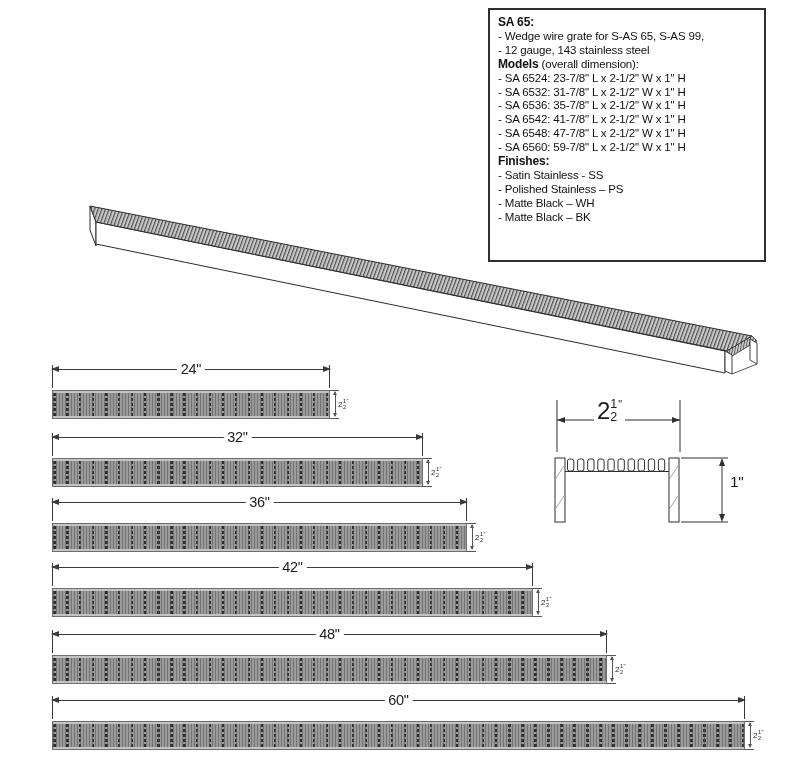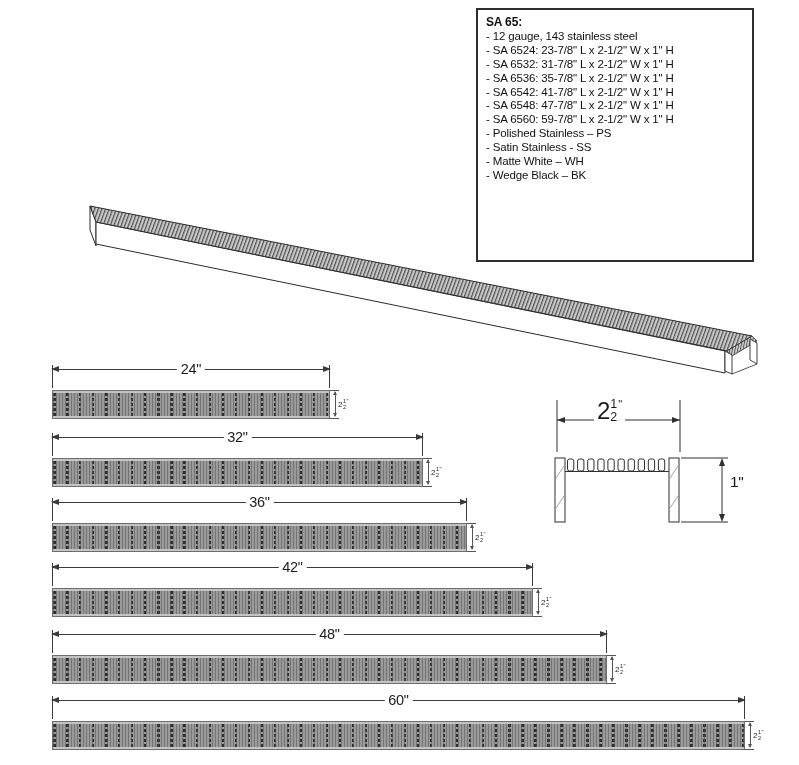--- a/index.html
+++ b/index.html
@@ -9,21 +9,21 @@
     --bg:#ffffff;
   }
   *{margin:0;padding:0;box-sizing:border-box;}
   html,body{background:var(--bg);}
   .page{
     position:relative;width:799px;height:765px;background:var(--bg);
     overflow:hidden;font-family:"Liberation Sans",sans-serif;color:var(--ink);
   }
   
   .spec-box{
-    position:absolute;left:476px;top:8px;width:278px;height:254px;
+    position:absolute;left:488px;top:8px;width:278px;height:254px;
     border:2px solid #2f2f2f;background:#fff;padding:6px 8px 4px 8px;
   }
   .spec-line{font-size:11.5px;line-height:13.9px;letter-spacing:-0.15px;white-space:nowrap;}
   .spec-line .b{font-weight:bold;font-size:12px;}
   
   .dimline{position:absolute;height:0;border-top:1px solid var(--line);}
   .dimlabel{
     position:absolute;left:50%;top:-9px;transform:translateX(-50%);
     background:#fff;padding:0 4px;font-size:14.5px;line-height:17px;
     color:#1c1c1c;white-space:nowrap;letter-spacing:-0.3px;
@@ -66,31 +66,34 @@
   .iso-svg{position:absolute;left:78px;top:195px;}
 </style>
 </head>
 <body>
 
 <div class="page">
 
   <div class="spec-box">
     <div id="spec-lines">
         <div class="spec-line"><span class="b">SA 65:</span></div>
+        <div class="spec-line"><span>- Wedge wire grate for S-AS 65, S-AS 99,</span></div>
         <div class="spec-line"><span>- 12 gauge, 143 stainless steel</span></div>
+        <div class="spec-line"><span class="b">Models</span><span> (overall dimension):</span></div>
         <div class="spec-line"><span>- SA 6524: 23-7/8" L x 2-1/2" W x 1" H</span></div>
         <div class="spec-line"><span>- SA 6532: 31-7/8" L x 2-1/2" W x 1" H</span></div>
         <div class="spec-line"><span>- SA 6536: 35-7/8" L x 2-1/2" W x 1" H</span></div>
         <div class="spec-line"><span>- SA 6542: 41-7/8" L x 2-1/2" W x 1" H</span></div>
         <div class="spec-line"><span>- SA 6548: 47-7/8" L x 2-1/2" W x 1" H</span></div>
         <div class="spec-line"><span>- SA 6560: 59-7/8" L x 2-1/2" W x 1" H</span></div>
+        <div class="spec-line"><span class="b">Finishes:</span></div>
+        <div class="spec-line"><span>- Satin Stainless - SS</span></div>
         <div class="spec-line"><span>- Polished Stainless – PS</span></div>
-        <div class="spec-line"><span>- Satin Stainless - SS</span></div>
-        <div class="spec-line"><span>- Matte White – WH</span></div>
-        <div class="spec-line"><span>- Wedge Black – BK</span></div>
+        <div class="spec-line"><span>- Matte Black – WH</span></div>
+        <div class="spec-line"><span>- Matte Black – BK</span></div>
       </div>
   </div>
 
   <svg class="iso-svg" width="690" height="190" viewBox="78 195 690 190">
     <defs>
       <pattern id="hatchTop" width="3.4" height="10" patternUnits="userSpaceOnUse" patternTransform="rotate(20)">
         <rect width="3.4" height="10" fill="#c9c9c9"></rect>
         <rect width="1.2" height="10" fill="#4f4f4f"></rect>
       </pattern>
       <pattern id="hatchEnd" width="2.6" height="6" patternUnits="userSpaceOnUse" patternTransform="rotate(11)">

